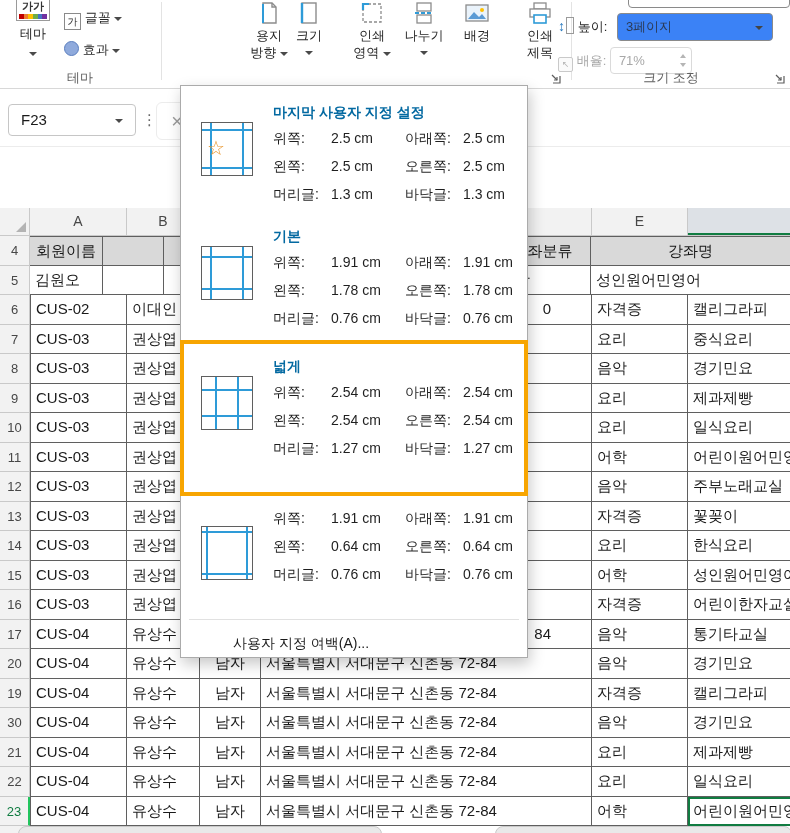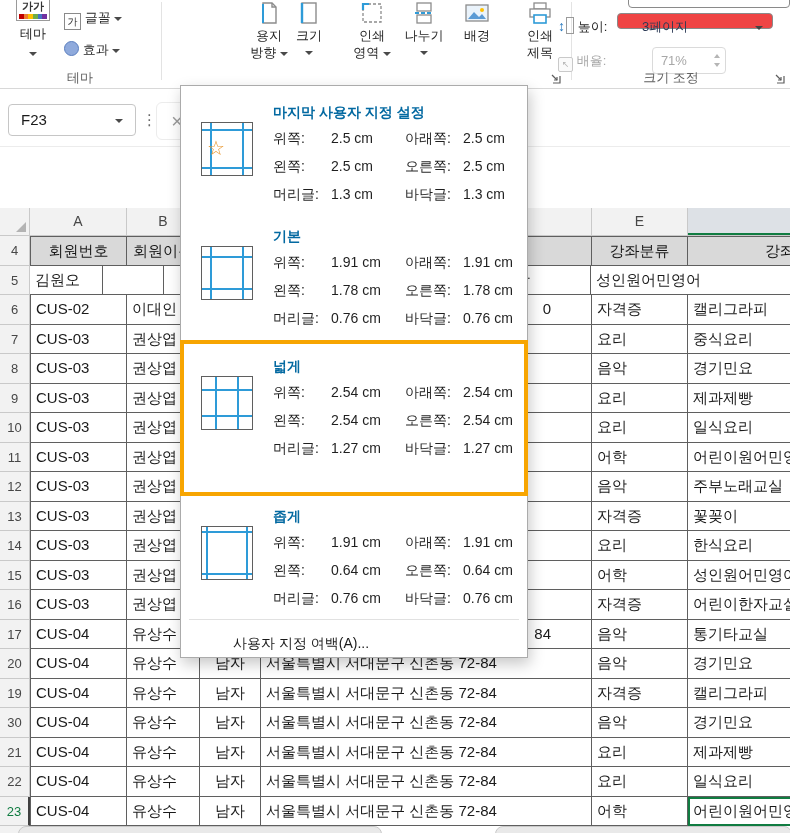--- a/index.html
+++ b/index.html
@@ -20,21 +20,21 @@
   .theme-big{position:absolute;left:8px;top:0;width:50px;height:78px;text-align:center;font-size:13px;}
   .theme-ic{width:32px;height:20px;margin:0 auto;border:1px solid #9a9a9a;border-top:none;background:#fff;
             font-size:11px;font-weight:bold;line-height:13px;color:#333;}
   .theme-strip{display:flex;height:5px;margin:1px 2px 0 2px;}
   .theme-strip i{flex:1;height:5px;}
   .small-btn{position:absolute;left:64px;height:24px;font-size:13px;color:#262626;white-space:nowrap;line-height:24px;}
   .box-ga{display:inline-block;width:15px;height:15px;border:1px solid #8a8a8a;font-size:10px;line-height:15px;text-align:center;vertical-align:-3px;background:#fff;}
   .fx-circle{display:inline-block;width:13px;height:13px;border-radius:50%;background:#8FAADC;border:1px solid #5B7FBF;vertical-align:-2px;}
   
   .sg-row{position:absolute;font-size:13px;color:#262626;white-space:nowrap;}
-  .combo{display:inline-block;box-sizing:border-box;border:1px solid #8a8a8a;border-radius:4px;background:#ef4444;height:16px;line-height:26px;font-size:13px;color:#2b3a55;padding:0 24px;position:relative;}
+  .combo{display:inline-block;box-sizing:border-box;border:1px solid #8a8a8a;border-radius:4px;background:#3b82f6;height:28px;line-height:26px;font-size:13px;color:#2b3a55;padding:0 8px;position:relative;}
   .combo .caret{position:absolute;right:9px;top:12px;border-top-color:#444;}
   .spin{display:inline-block;box-sizing:border-box;border:1px solid #DADADA;border-radius:4px;background:#fff;height:27px;line-height:25px;font-size:13px;color:#A8A8A8;padding:0 18px 0 8px;position:relative;}
   .spin .up,.spin .dn{position:absolute;right:5px;width:0;height:0;border-left:3.5px solid transparent;border-right:3.5px solid transparent;}
   .spin .up{top:6px;border-bottom:4px solid #B5B5B5;}
   .spin .dn{bottom:6px;border-top:4px solid #B5B5B5;}
   .combo-sliver{position:absolute;left:628px;top:-22px;width:160px;height:28px;border:1px solid #8a8a8a;border-radius:4px;background:#fff;}
   .hicon{color:#2779BF;font-size:14px;}
   .hrect{display:inline-block;width:6px;height:15px;border:1px solid #9a9a9a;vertical-align:-3px;margin-left:1px;}
   .sicon{display:inline-block;width:13px;height:13px;border:1px solid #C9C9C9;border-radius:2px;color:#B5B5B5;font-size:9px;line-height:12px;text-align:center;vertical-align:-2px;background:#fafafa;}
 
@@ -47,21 +47,21 @@
 
   
   #grid{position:absolute;left:0;top:208px;width:790px;z-index:1;}
   .colrow{display:flex;height:28px;}
   .corner{width:30px;height:28px;box-sizing:border-box;background:#F2F2F2;border-right:1px solid #C9C9C9;border-bottom:1px solid #C9C9C9;position:relative;flex:none;}
   .corner:after{content:"";position:absolute;right:3px;bottom:3px;border-left:10px solid transparent;border-bottom:10px solid #B3B3B3;}
   .colhdr{box-sizing:border-box;height:28px;background:#F2F2F2;border-right:1px solid #C9C9C9;border-bottom:1px solid #C9C9C9;color:#474747;font-size:14px;text-align:center;line-height:27px;flex:none;}
   .colhdr.sel{background:#DDE1E6;box-shadow:inset 0 -2px 0 #107C41;}
   .grow{display:flex;height:29.5px;}
   .rowhdr{width:30px;box-sizing:border-box;background:#F2F2F2;border-right:1px solid #C9C9C9;border-bottom:1px solid #C9C9C9;color:#474747;font-size:13px;text-align:center;line-height:29px;flex:none;}
-  .rowhdr.active{color:#107C41;border-right:2px solid #404040;}
+  .rowhdr.active{color:#107C41;border-right:2px solid #22c55e;}
   .cell{box-sizing:border-box;border-right:1px solid #5F5F5F;border-bottom:1px solid #5F5F5F;background:#fff;font-size:15px;line-height:28px;padding:0 5px;white-space:nowrap;overflow:hidden;flex:none;}
   .grow .wA{border-left:1px solid #5F5F5F;}
   .ghead .cell{background:#D9D9D9;text-align:center;color:#151515;border-top:1px solid #5F5F5F;}
   .wA{width:97px;} .wB{width:73px;} .wC{width:61px;} .wD{width:331px;} .wE{width:96px;} .wF{width:200px;}
   .ctr{text-align:center;}
   .tail{text-align:right;padding-right:40px;}
   .active-cell{outline:2px solid #107C41;outline-offset:-2px;}
 
   
   .bbar{position:absolute;top:826px;height:14px;background:#E9E9E9;border:1px solid #C9C9C9;border-radius:8px 8px 0 0;z-index:5;}
@@ -203,21 +203,21 @@
 
     <div class="combo-sliver"></div>
     <div class="sg-row" style="left:558px;top:13px;">
       <span class="hicon">↕</span><span class="hrect"></span>
       <span>높이:</span>
       <span class="combo" style="width:156px;margin-left:6px;"><span>3페이지</span><span class="caret"></span></span>
     </div>
     <div class="sg-row" style="left:558px;top:47px;color:#A8A8A8;">
       <span class="sicon">↖</span>
       <span>배율:</span>
-      <span class="spin" style="width:74px;margin-left:42px;"><span>71%</span><i class="up"></i><i class="dn"></i></span>
+      <span class="spin" style="width:82px;"><span>71%</span><i class="up"></i><i class="dn"></i></span>
     </div>
     <div class="glabel" style="left:571px;width:200px;">크기 조정</div>
     <div class="launcher" style="left:774px;top:73px;">
       <svg width="12" height="12" viewBox="0 0 12 12">
           <path d="M3 10 h7 v-7" fill="none" stroke="#5e5e5e" stroke-width="1.2"></path>
           <path d="M2 2 l5 5" stroke="#5e5e5e" stroke-width="1.2"></path>
           <path d="M7 4 v3 h-3" fill="none" stroke="#5e5e5e" stroke-width="1.2"></path>
         </svg>
     </div>
   </div>
@@ -237,21 +237,20 @@
     <div class="colhdr wA">A</div>
         <div class="colhdr wB">B</div>
         <div class="colhdr wC">C</div>
         <div class="colhdr wD">D</div>
         <div class="colhdr wE">E</div>
         <div class="colhdr wF sel"></div>
       </div>
     <div id="grid-rows">
         <div class="grow ghead">
           <div class="rowhdr">4</div>
-          <div class="cell wA">회원번호</div>
           <div class="cell wB">회원이름</div>
           <div class="cell wC ctr"></div>
           <div class="cell wD"></div>
           <div class="cell wE">강좌분류</div>
           <div class="cell wF">강좌명</div>
         </div>
         <div class="grow">
           <div class="rowhdr">5</div>
           <div class="cell wB">김원오</div>
           <div class="cell wC ctr"></div>
@@ -528,21 +527,20 @@
             </div>
           </div>
           <div class="msec" style="top: 412px;">
             <div class="micon ic-narrow">
               <i class="ml-v l"></i>
               <i class="ml-v r"></i>
               <i class="ml-h t"></i>
               <i class="ml-h b"></i>
             </div>
             <div class="mtext">
-              <div class="mtitle">좁게</div>
               <div class="mrow">
                 <span class="mlab">위쪽:</span>
                 <span class="mval">1.91 cm</span>
                 <span class="mlab">아래쪽:</span>
                 <span class="mval">1.91 cm</span>
               </div>
               <div class="mrow">
                 <span class="mlab">왼쪽:</span>
                 <span class="mval">0.64 cm</span>
                 <span class="mlab">오른쪽:</span>

